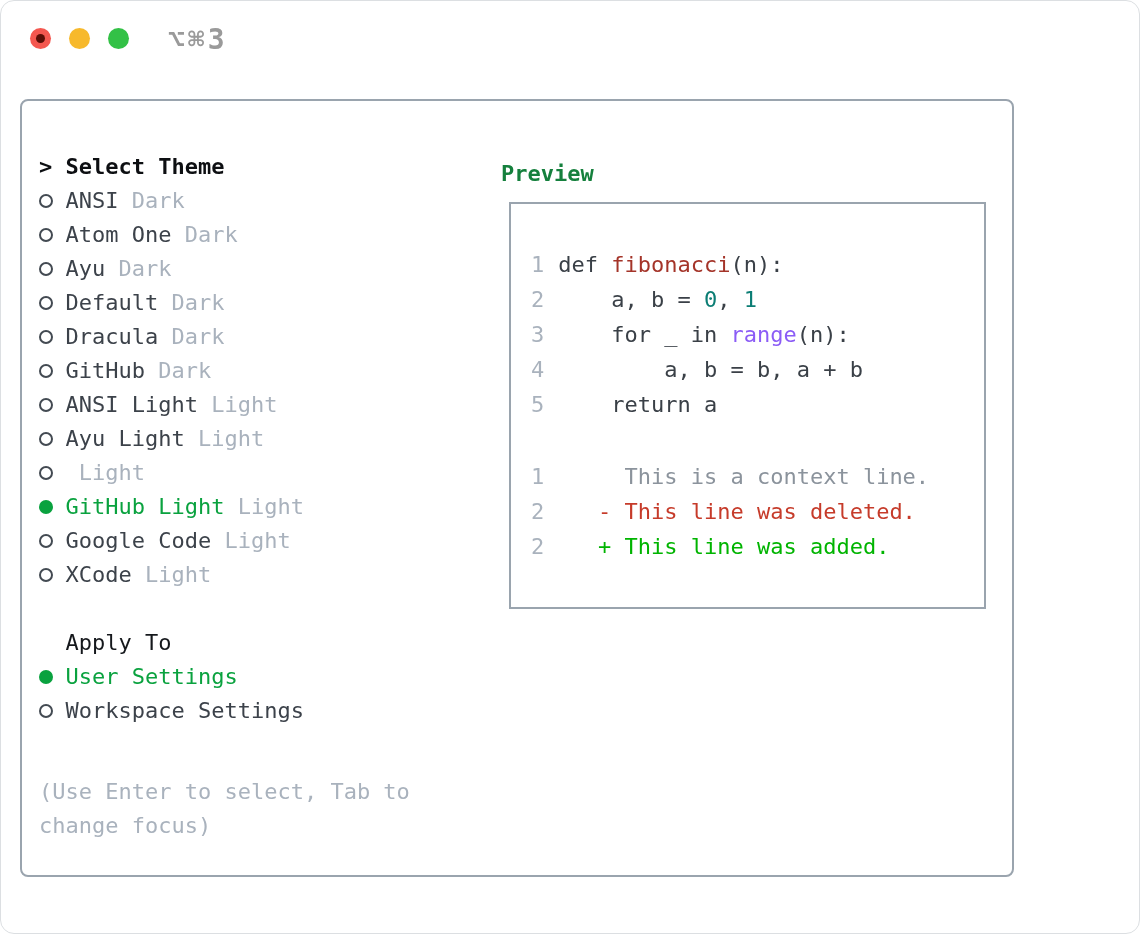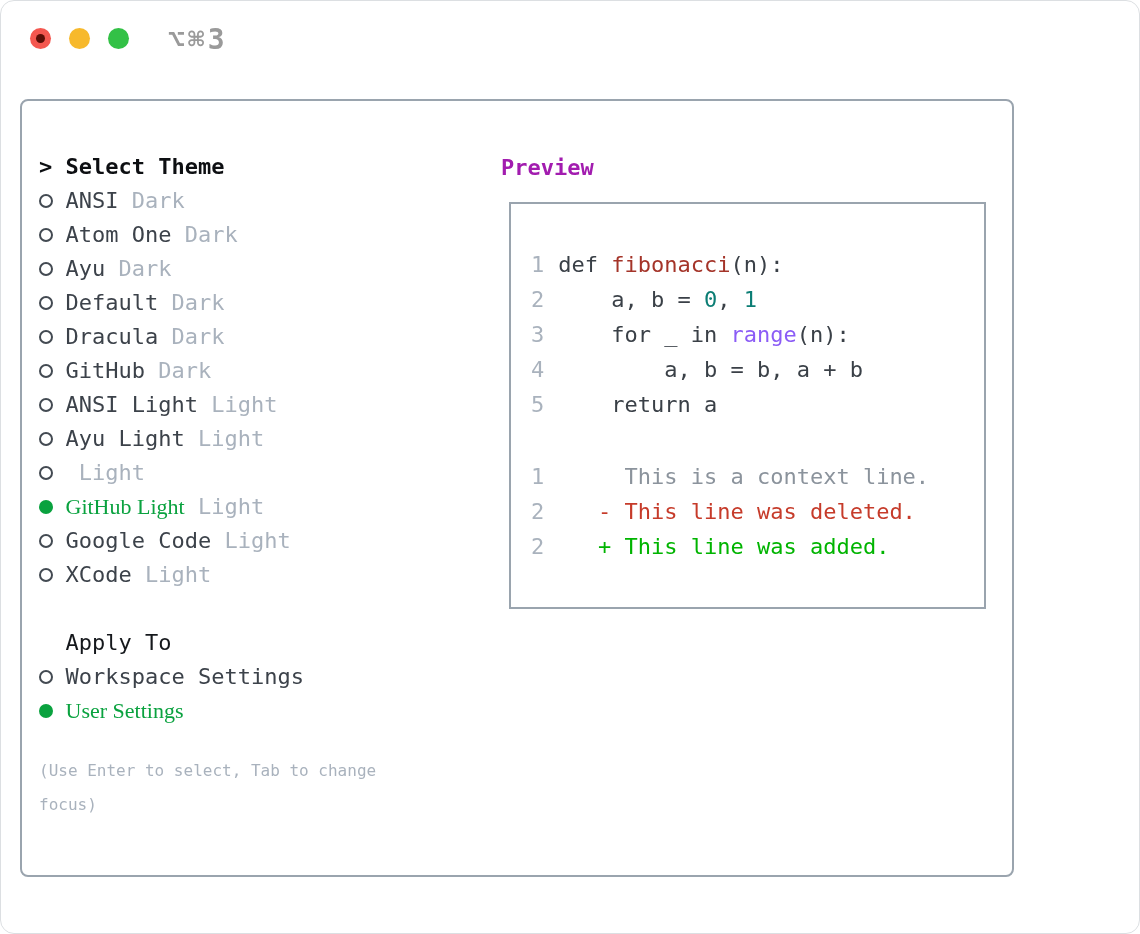--- a/index.html
+++ b/index.html
@@ -22,26 +22,26 @@
   
   .leftcol{position:absolute;left:17px;top:49px;}
   .row{display:flex;align-items:center;height:34px;line-height:34px;font-size:22px;white-space:pre;}
   .mark{width:26.5px;display:flex;align-items:center;flex:none;}
   .caret{font-weight:700;color:#0d0f12;font-size:22px;}
   .hdr{font-weight:700;color:#0d0f12;}
   .subhdr{color:#15181c;text-align:center;}
   .dot{width:14px;height:14px;border-radius:50%;border:2px solid #434a52;box-sizing:border-box;background:transparent;}
   .dot.sel{background:#0aa23f;border-color:#0aa23f;}
   .tname{color:#3c424a;}
-  .tname.sel{color:#0aa23f;font-family:Liberation Serif, serif;}
+  .tname.sel{color:#0aa23f;}
   .tvariant{color:#a9b2bd;margin-left:13.26px;}
   .spacer{height:34px;}
-  .hint{margin-top:26px;width:398px;color:#a9b2bd;font-size:16px;line-height:34px;white-space:pre-wrap;}
+  .hint{margin-top:47px;width:398px;color:#a9b2bd;font-size:22px;line-height:34px;white-space:pre-wrap;}
   
-  .preview-title{position:absolute;left:479px;top:50px;height:34px;line-height:34px;font-size:22px;font-weight:700;color:#a21caf;}
+  .preview-title{position:absolute;left:479px;top:56px;height:34px;line-height:34px;font-size:22px;font-weight:700;color:#15803d;}
   .preview-box{position:absolute;left:487px;top:101px;width:477px;height:407px;box-sizing:border-box;
                border:2px solid #9aa4ae;background:#fff;padding:43px 0 0 20px;overflow:hidden;}
   .crow{display:flex;height:35px;line-height:35px;font-size:22px;white-space:pre;}
   .crow.diff-first{margin-top:2px;}
   .ln{color:#a9b2bd;width:13.26px;flex:none;}
   .ctext{margin-left:14px;white-space:pre;}
   .tk-ink{color:#3a4047;}
   .tk-fn{color:#a43429;}
   .tk-num{color:#0b7d74;}
   .tk-builtin{color:#8b5cf6;}
@@ -85,22 +85,22 @@
       </div>
 
     <div class="spacer"></div>
 
     <div class="row">
       <span class="mark"></span>
       <span class="subhdr">Apply To</span>
     </div>
 
     <div id="apply-list">
+        <div class="row"><span class="mark"><span class="dot sel"></span></span><span class="tname sel">User Settings</span></div>
         <div class="row"><span class="mark"><span class="dot"></span></span><span class="tname">Workspace Settings</span></div>
-        <div class="row"><span class="mark"><span class="dot sel"></span></span><span class="tname sel">User Settings</span></div>
       </div>
 
     <div class="hint">(Use Enter to select, Tab to change focus)</div>
   </div>
 
   <div class="preview-title">Preview</div>
 
   <div class="preview-box">
     <div id="code">
         <div class="crow"><span class="ln">1</span><span class="ctext"><span class="tk-ink">def </span><span class="tk-fn">fibonacci</span><span class="tk-ink">(n):</span></span></div>

